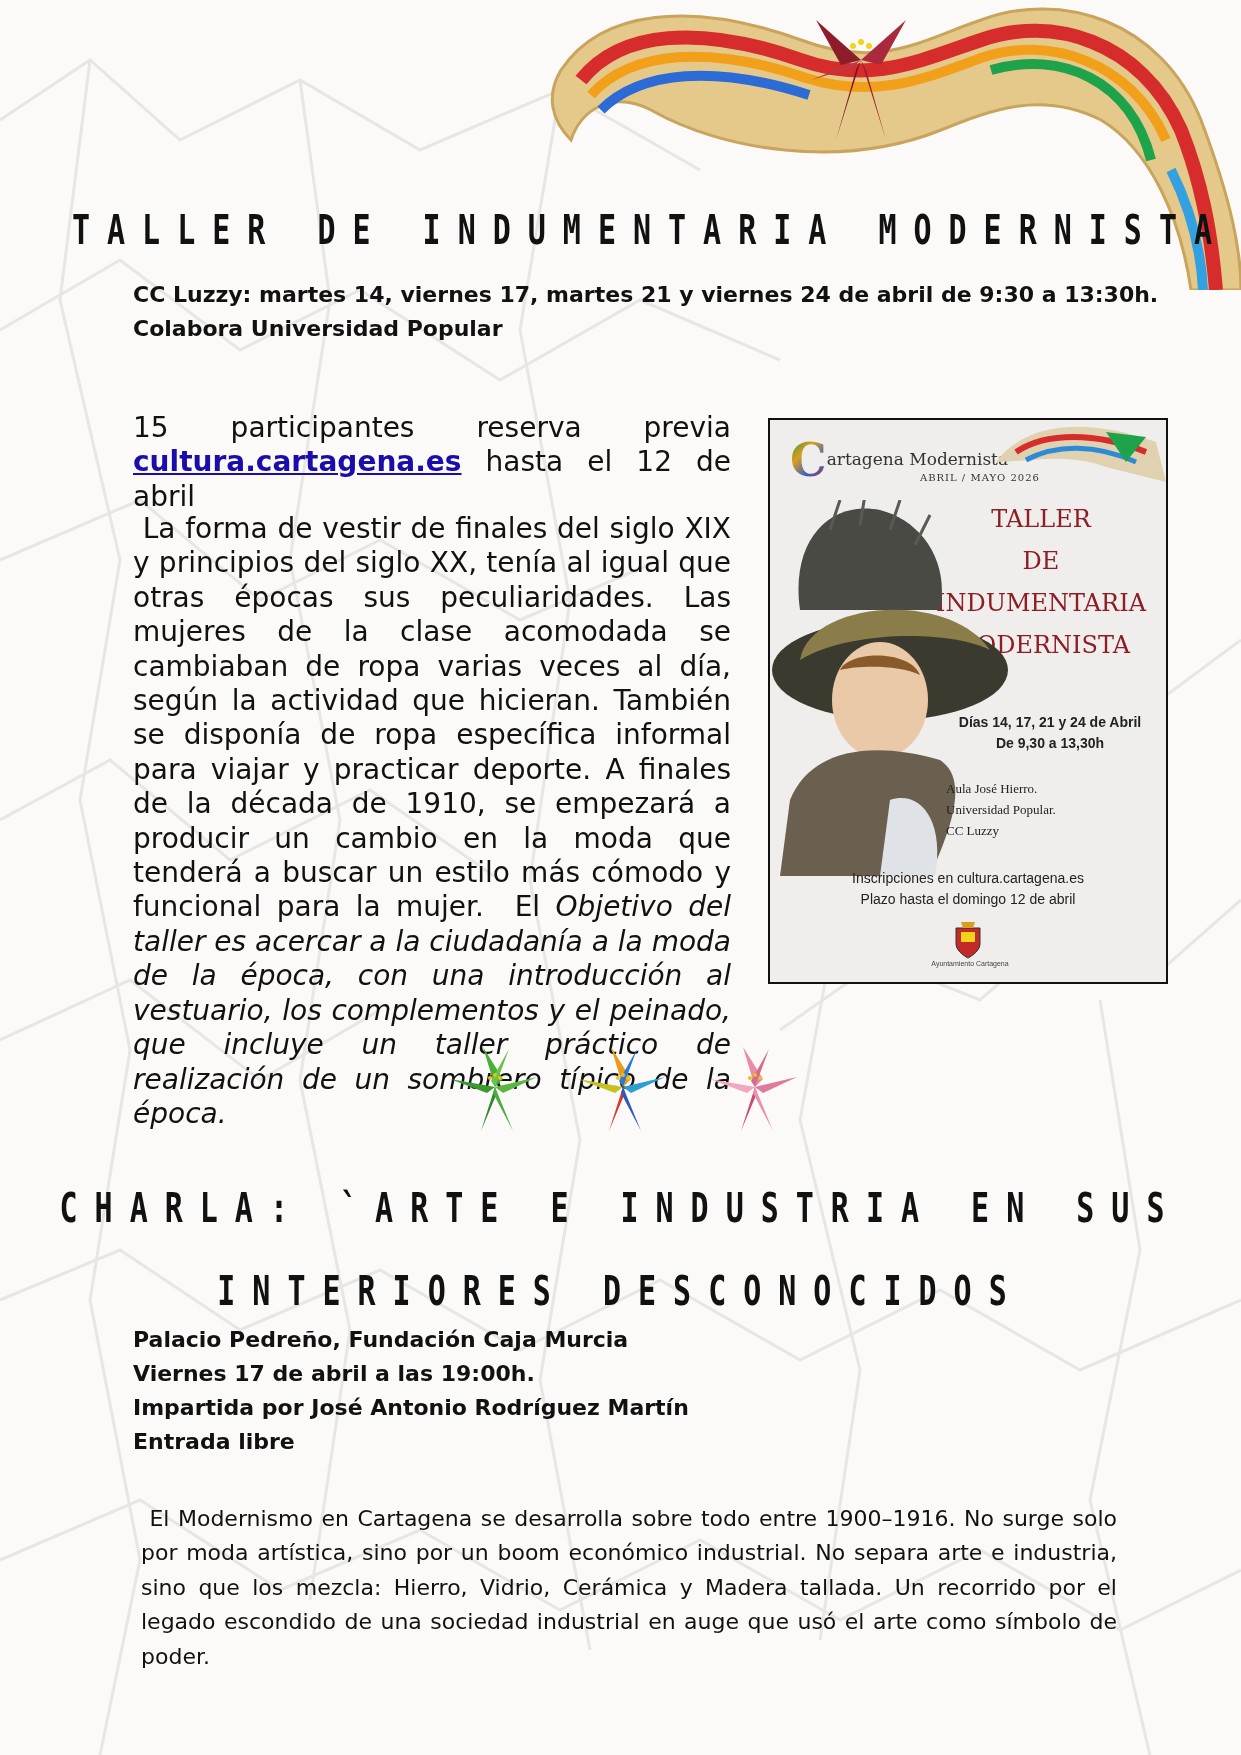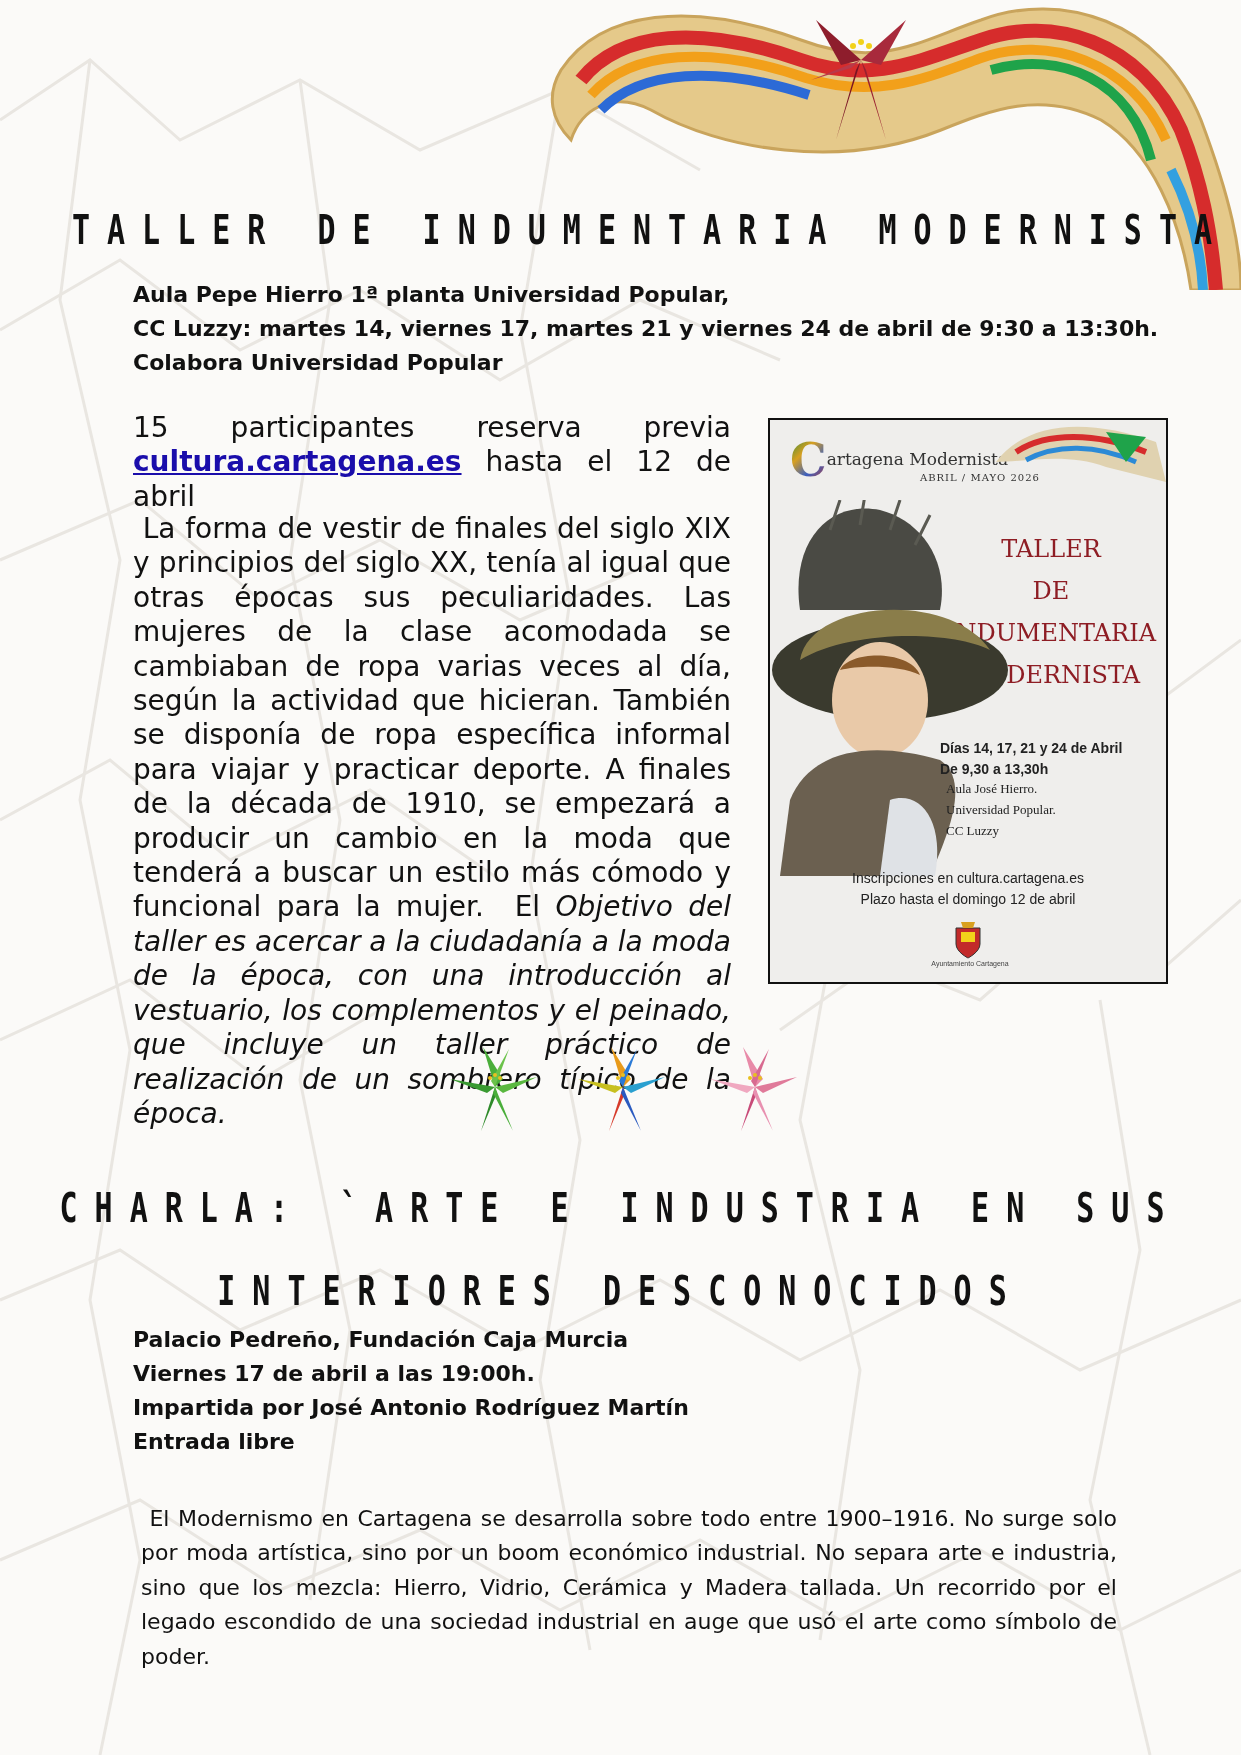--- a/index.html
+++ b/index.html
@@ -39,22 +39,22 @@
   i { font-style:italic; }
 
   .poster {
     position:absolute; left:768px; top:418px; width:400px; height:566px;
     border:2px solid #111; background:#efeeec; box-sizing:border-box; overflow:hidden;
   }
   .poster .brand { position:absolute; left:20px; top:20px; font-family:"DejaVu Serif", serif; font-size:17px; color:#333; }
   .poster .bigC { display:inline-block; font-size:46px; line-height:40px; font-weight:bold;
      background:linear-gradient(135deg,#3a8c3a,#d8a020,#3a5fc0,#c23a2a); -webkit-background-clip:text; color:transparent; vertical-align:middle; }
   .poster .date { position:absolute; left:150px; top:52px; font-family:"DejaVu Serif", serif; font-size:10px; color:#333; letter-spacing:1px; }
-  .poster .ptitle { position:absolute; right:10px; top:78px; width:210px; text-align:center; font-family:"DejaVu Serif", serif; font-size:24px; line-height:42px; color:#8e1d24;margin-top:30px; }
-  .poster .days { position:absolute; right:6px; top:292px; width:220px; text-align:left; font-family:"Liberation Sans", sans-serif; font-weight:bold; font-size:14px; line-height:21px; color:#222;margin-top:26px; }
+  .poster .ptitle { position:absolute; right:20px; top:78px; width:210px; text-align:center; font-family:"DejaVu Serif", serif; font-size:24px; line-height:42px; color:#8e1d24; }
+  .poster .days { position:absolute; right:6px; top:292px; width:220px; text-align:center; font-family:"Liberation Sans", sans-serif; font-weight:bold; font-size:14px; line-height:21px; color:#222; }
   .poster .place { position:absolute; right:20px; top:358px; width:200px; text-align:left; font-family:Liberation Serif, serif; font-size:13px; line-height:21px; color:#222; }
   .poster .insc { position:absolute; left:0; right:0; top:448px; text-align:center; font-family:"Liberation Sans", sans-serif; font-weight:normal; font-size:14px; line-height:21px; color:#222; }
   .poster .seal { position:absolute; left:183px; top:500px; width:30px; height:40px; }
   .poster .seal-label { position:absolute; left:160px; top:540px; width:80px; text-align:center; font-size:7px; color:#444; font-family:"Liberation Sans", sans-serif; }
   .poster .fig { position:absolute; left:0; top:80px; width:240px; height:376px; }
   .poster .deco { position:absolute; right:0; top:2px; width:180px; height:60px; }
 
   .lilies { position:absolute; left:445px; top:1045px; width:360px; height:90px; }
   .lily { position:absolute; width:100px; height:90px; }
 
@@ -99,21 +99,20 @@
     <circle cx="0" cy="-18" r="3" fill="#f2d21a"></circle>
       <circle cx="-8" cy="-14" r="3" fill="#f2d21a"></circle>
       <circle cx="8" cy="-14" r="3" fill="#f2d21a"></circle>
   </g>
 </svg>
 
 <div class="page">
   <div class="title title1">TALLER DE INDUMENTARIA MODERNISTA</div>
 
   <div class="info info1">
-    <div>Aula Pepe Hierro 1ª planta Universidad Popular,</div>
     <div>CC Luzzy: martes 14, viernes 17, martes 21 y viernes 24 de abril de 9:30 a 13:30h.</div>
     <div>Colabora Universidad Popular</div>
   </div>
 
   <div class="col reserve">
     <p style="display:flex;justify-content:space-between;">
       <span>15</span>
       <span>participantes</span>
       <b>reserva</b>
       <b>previa</b>

